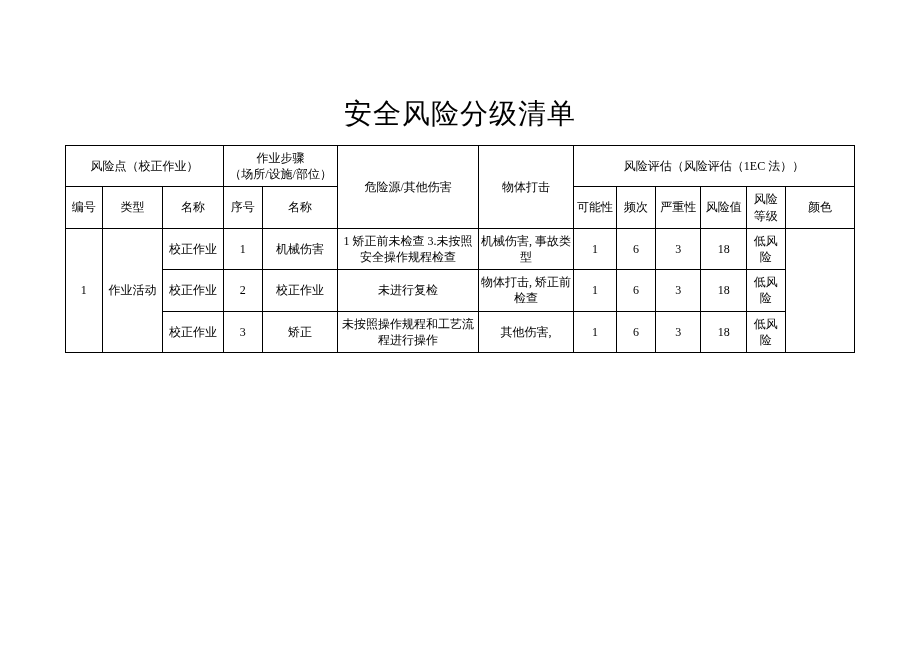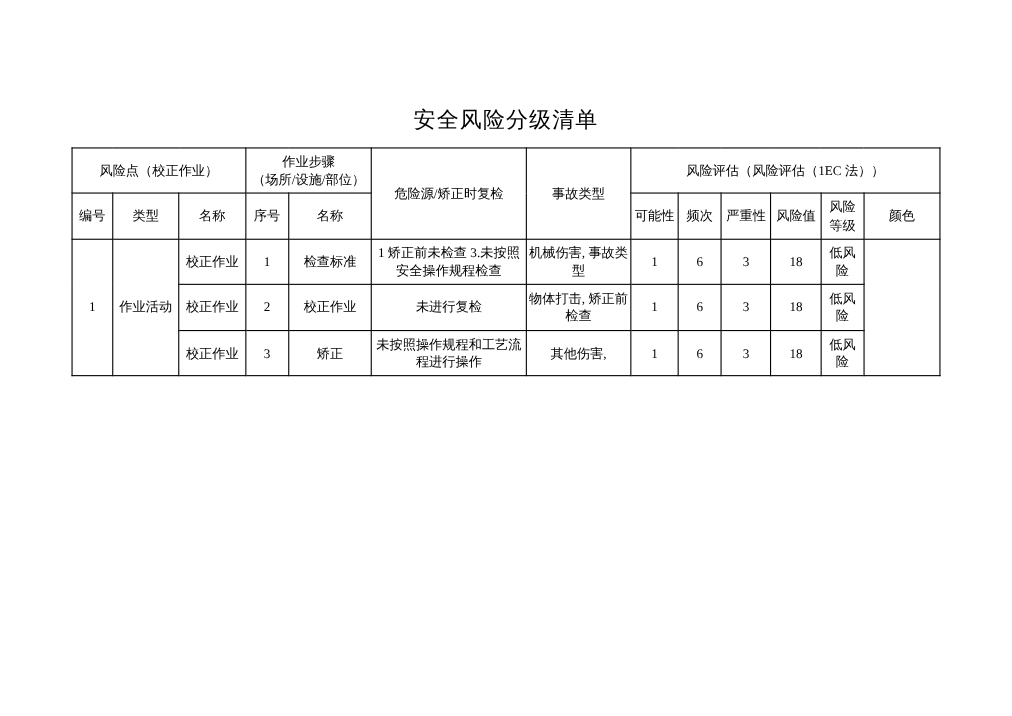--- a/index.html
+++ b/index.html
@@ -11,21 +11,21 @@
       background: #ffffff;
       font-family: "SimSun", "宋体", serif;
       font-size: 12px;
       color: #000;
       width: 920px;
       height: 651px;
       position: relative;
     }
     .page-title {
       text-align: center;
-      font-size: 20px;
+      font-size: 28px;
       font-weight: normal;
       padding-top: 95px;
       padding-bottom: 12px;
       letter-spacing: 1px;
     }
     .table-wrap {
       margin: 0 auto;
       width: 790px;
     }
     table {
@@ -75,22 +75,22 @@
         <col class="col-f">
         <col class="col-s">
         <col class="col-v">
         <col class="col-lvl">
         <col class="col-color">
     </colgroup>
     <thead>
       <tr>
         <th colspan="3">风险点（校正作业）</th>
         <th colspan="2">作业步骤<br>（场所/设施/部位）</th>
-        <th rowspan="2">危险源/矫正时复检</th>
-        <th rowspan="2">事故类型</th>
+        <th rowspan="2">危险源/其他伤害</th>
+        <th rowspan="2">物体打击</th>
         <th colspan="6">风险评估（风险评估（1EC 法））</th>
       </tr>
       <tr>
         <th>编号</th>
         <th>类型</th>
         <th>名称</th>
         <th>序号</th>
         <th>名称</th>
         <th>可能性</th>
         <th>频次</th>
@@ -99,21 +99,21 @@
         <th>风险<br>等级</th>
         <th>颜色</th>
       </tr>
     </thead>
     <tbody>
       <tr>
         <td rowspan="3">1</td>
         <td rowspan="3">作业活动</td>
         <td>校正作业</td>
         <td>1</td>
-        <td>检查标准</td>
+        <td>机械伤害</td>
         <td>1 矫正前未检查 3.未按照安全操作规程检查</td>
         <td>机械伤害, 事故类型</td>
         <td>1</td>
         <td>6</td>
         <td>3</td>
         <td>18</td>
         <td>低风险</td>
         <td rowspan="3"></td>
       </tr>
       <tr>

